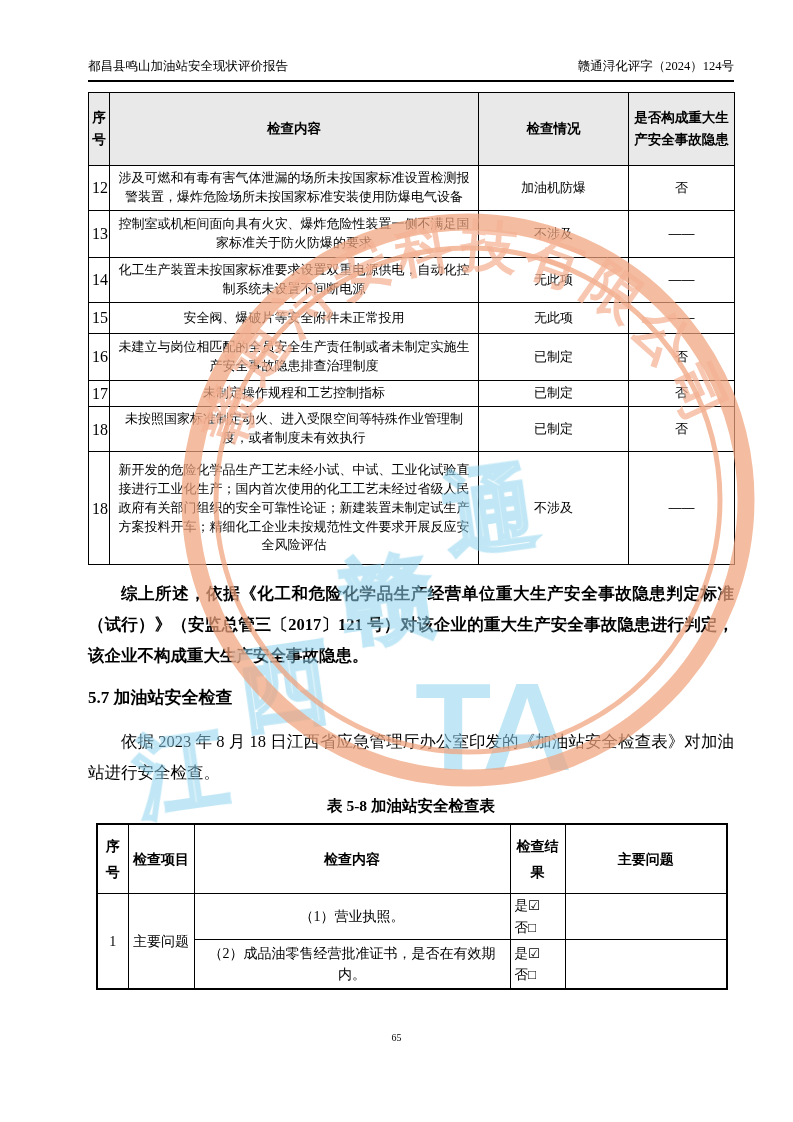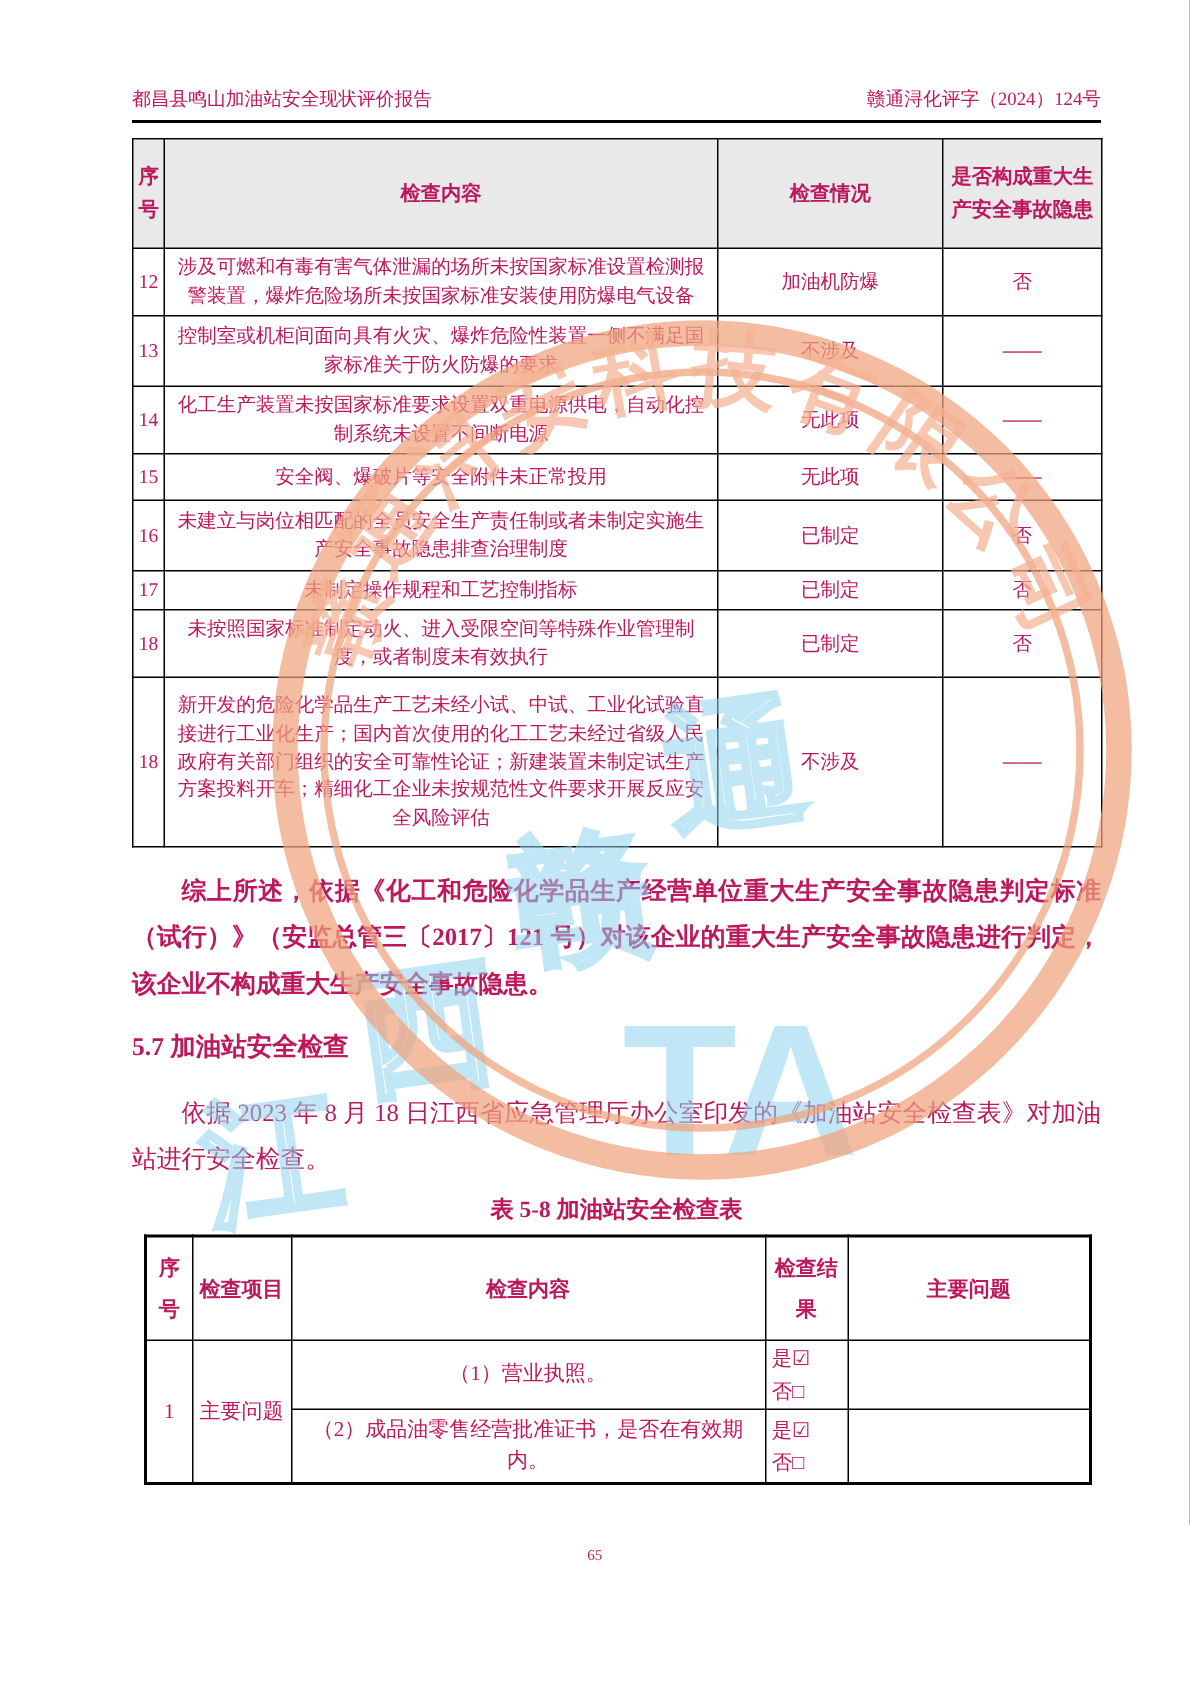--- a/index.html
+++ b/index.html
@@ -3,21 +3,21 @@
 <meta charset="utf-8">
 <style>
   html,body{margin:0;padding:0;background:#888;}
   .page{
     position:relative;
     width:793px;height:1122px;
     background:#ffffff;
     margin:0 auto;
     overflow:hidden;
     font-family:"Liberation Serif","DejaVu Serif",serif;
-    color:#be185d;
+    color:#000000;
   }
   .content{
     position:absolute;left:88px;top:58px;width:646px;z-index:1;
   }
   
   .runhead{
     display:flex;justify-content:space-between;align-items:flex-end;
     font-family:"Liberation Sans","DejaVu Sans",sans-serif;
     font-size:12.5px;
     padding-bottom:5px;
@@ -27,21 +27,21 @@
 
   
   table{border-collapse:collapse;table-layout:fixed;}
   .t1{
     width:646px;margin-top:10px;
     font-family:"Liberation Sans","DejaVu Sans",sans-serif;
     font-size:13px;line-height:1.45;
   }
   .t1 th,.t1 td{border:1px solid #000;padding:1px 3px;text-align:center;vertical-align:middle;overflow:hidden;}
   .t1 thead th{background:#e9e9e9;font-weight:bold;font-size:13.5px;height:70px;line-height:1.6;}
-  .t1 td.no{font-family:"Liberation Serif",serif;font-size:13px;}
+  .t1 td.no{font-family:"Liberation Serif",serif;font-size:16px;}
   .t1 tr.h44 td{height:42px;}
   .t1 tr.h46 td{height:44px;}
   .t1 tr.h30 td{height:28px;}
   .t1 tr.h25 td{height:23px;margin-left:29px;}
   .t1 tr.h112 td{height:110px;}
 
   
   .para{
     font-size:16.5px;line-height:31px;text-align:justify;
     text-indent:2em;margin:13px 0 0 0;

